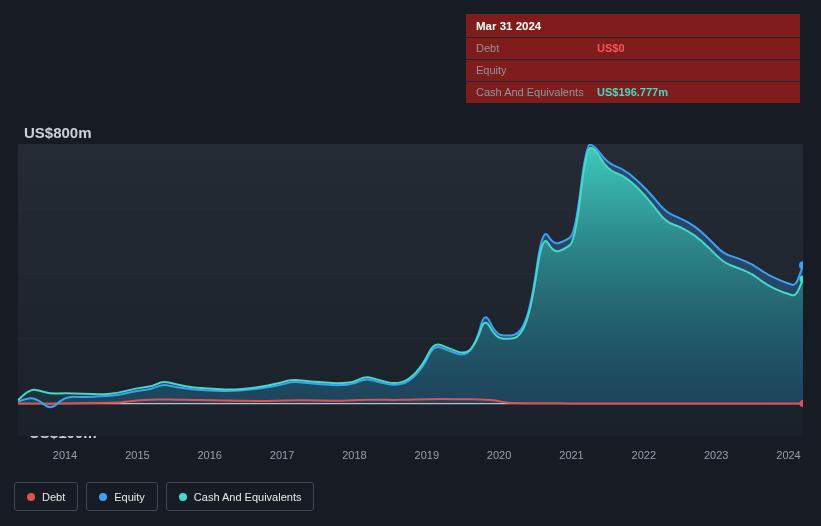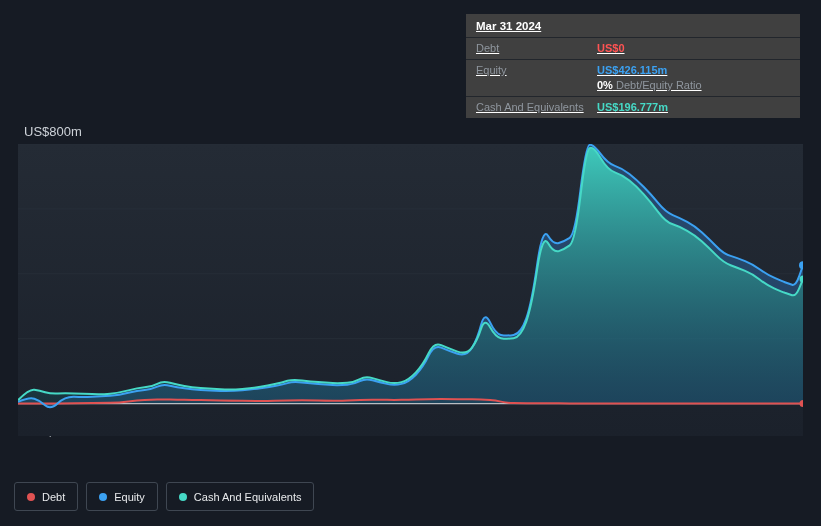--- a/index.html
+++ b/index.html
@@ -1,33 +1,33 @@
 <!DOCTYPE html>
 <html><head>
 <meta charset="utf-8">
 <style>
   html,body{margin:0;padding:0;background:#12161d;}
   body{font-family:"Liberation Sans", sans-serif;}
   .stage{position:relative;width:821px;height:526px;background:#161b24;overflow:hidden;}
 
   
-  .y-label{position:absolute;left:24px;color:#cdd2d8;font-size:13px;}
+  .y-label{position:absolute;left:24px;color:#cdd2d8;font-size:15px;font-weight:bold;}
   .y-800{top:124px;}
   .y-0{top:389px;}
   .y-neg{top:424px;}
 
   .plot{position:absolute;left:18px;top:144px;width:785px;height:292px;
         background:linear-gradient(180deg,#242b35 0%,#1b212b 100%);}
 
   .x-axis{position:absolute;left:18px;top:449px;width:785px;height:16px;}
   .x-tick{position:absolute;transform:translateX(-50%);color:#9aa1a9;font-size:11px;white-space:nowrap;}
 
   
-  .tooltip{position:absolute;left:466px;top:14px;width:334px;background:#404040;color:#fff;
-           box-sizing:border-box;text-decoration:underline;}
+  .tooltip{position:absolute;left:466px;top:14px;width:334px;background:#7f1d1d;color:#fff;
+           box-sizing:border-box;}
   .tt-header{padding:6px 10px 5px 10px;font-size:11.5px;font-weight:bold;color:#ffffff;}
   .tt-row{display:flex;border-top:1px solid #22262c;padding:3px 10px;align-items:flex-start;}
   .tt-label{width:121px;flex:0 0 121px;color:#8f969e;font-size:11px;line-height:15px;}
   .tt-value{font-size:11px;font-weight:bold;line-height:15px;}
   .tt-value-group{display:flex;flex-direction:column;}
   .tt-sub{font-size:11px;color:#8f969e;line-height:15px;}
   .tt-sub b{color:#ffffff;font-weight:bold;}
 
   
   .legend{position:absolute;left:14px;top:482px;display:flex;gap:8px;}
@@ -60,33 +60,42 @@
         <path d="M0.0,256.3Q10.9,245.0 16.3,245.8Q21.7,246.6 27.1,248.2Q32.6,249.8 39.8,249.5Q47.0,249.2 56.1,249.5Q65.1,249.8 74.2,250.1Q83.2,250.5 92.2,249.7Q101.3,248.8 110.3,246.4Q119.4,244.0 126.6,243.3Q133.8,242.7 139.3,239.8Q144.7,236.8 151.9,238.8Q159.2,240.7 166.4,242.0Q173.6,243.3 182.7,244.0Q191.7,244.6 202.6,245.3Q213.4,245.9 224.3,245.0Q235.1,244.0 242.4,242.8Q249.6,241.7 256.8,240.1Q264.1,238.5 269.5,236.8Q274.9,235.2 284.0,236.4Q293.0,237.5 300.3,238.1Q307.5,238.8 314.7,239.1Q322.0,239.4 329.2,238.8Q336.4,238.1 341.9,235.1Q347.3,232.0 354.5,234.1Q361.8,236.2 369.0,238.1Q376.2,240.1 383.5,238.1Q390.7,236.2 397.9,228.4Q405.2,220.6 410.6,209.3Q416.0,197.9 423.2,201.2Q430.5,204.4 439.5,207.6Q448.6,210.9 454.0,203.6Q459.4,196.3 463.0,184.9Q466.7,173.6 472.1,183.3Q477.5,193.0 482.9,194.2Q488.4,195.3 495.6,194.2Q502.8,193.0 508.3,177.6Q513.7,162.2 519.1,125.7Q524.5,89.2 530.0,99.0Q535.4,108.7 540.8,107.1Q546.2,105.4 551.7,101.4Q557.1,97.3 562.5,51.9Q567.9,6.5 571.6,4.1Q575.2,1.6 582.4,13.8Q589.7,26.0 596.9,28.4Q604.1,30.8 611.4,36.5Q618.6,42.2 625.8,50.3Q633.1,58.4 640.3,68.1Q647.5,77.9 654.8,80.3Q662.0,82.7 669.2,86.8Q676.5,90.8 683.7,97.3Q690.9,103.8 698.2,111.1Q705.4,118.4 712.6,121.2Q719.9,123.9 727.1,126.9Q734.4,129.8 741.6,135.5Q748.8,141.1 756.1,144.4Q763.3,147.6 766.9,148.8Q770.5,149.9 774.1,151.2Q777.8,152.5 781.4,143.8L785.0,135.1L785.0,259.6L0.0,259.6Z" fill="url(#gTeal)"></path>
         <line x1="0" x2="785" y1="259.6" y2="259.6" stroke="#b9bdc2" stroke-width="1.3"></line>
         <path d="M0.0,259.6Q10.9,259.6 16.3,259.6Q21.7,259.6 27.1,259.6Q32.6,259.6 39.8,259.4Q47.0,259.2 56.1,259.2Q65.1,259.2 74.2,259.1Q83.2,258.9 92.2,258.7Q101.3,258.6 110.3,257.4Q119.4,256.3 126.6,256.0Q133.8,255.7 139.3,255.5Q144.7,255.3 151.9,255.5Q159.2,255.7 166.4,255.8Q173.6,256.0 182.7,256.1Q191.7,256.3 202.6,256.5Q213.4,256.6 224.3,256.8Q235.1,257.0 242.4,257.0Q249.6,257.0 256.8,256.8Q264.1,256.6 269.5,256.5Q274.9,256.3 284.0,256.3Q293.0,256.3 300.3,256.5Q307.5,256.6 314.7,256.8Q322.0,257.0 329.2,256.6Q336.4,256.3 341.9,256.0Q347.3,255.7 354.5,255.7Q361.8,255.7 369.0,255.8Q376.2,256.0 383.5,255.8Q390.7,255.7 397.9,255.5Q405.2,255.3 410.6,255.2Q416.0,255.0 423.2,255.0Q430.5,255.0 439.5,255.2Q448.6,255.3 454.0,255.3Q459.4,255.3 463.0,255.5Q466.7,255.7 472.1,256.0Q477.5,256.3 482.9,257.6Q488.4,258.9 495.6,259.1Q502.8,259.2 508.3,259.2Q513.7,259.2 519.1,259.2Q524.5,259.2 530.0,259.2Q535.4,259.2 540.8,259.2Q546.2,259.2 551.7,259.4Q557.1,259.6 562.5,259.6Q567.9,259.6 571.6,259.6Q575.2,259.6 582.4,259.6Q589.7,259.6 596.9,259.6Q604.1,259.6 611.4,259.6Q618.6,259.6 625.8,259.6Q633.1,259.6 640.3,259.6Q647.5,259.6 654.8,259.6Q662.0,259.6 669.2,259.6Q676.5,259.6 683.7,259.6Q690.9,259.6 698.2,259.6Q705.4,259.6 712.6,259.6Q719.9,259.6 727.1,259.6Q734.4,259.6 741.6,259.6Q748.8,259.6 756.1,259.6Q763.3,259.6 766.9,259.6Q770.5,259.6 774.1,259.6Q777.8,259.6 781.4,259.6L785.0,259.6" fill="none" stroke="#e05252" stroke-width="2" stroke-linejoin="round"></path>
         <path d="M0.0,257.9Q10.9,253.1 16.3,254.7Q21.7,256.3 27.1,261.2Q32.6,266.0 39.8,259.2Q47.0,252.4 56.1,252.7Q65.1,253.1 74.2,252.7Q83.2,252.4 92.2,251.8Q101.3,251.1 110.3,248.8Q119.4,246.6 126.6,245.9Q133.8,245.3 139.3,242.7Q144.7,240.1 151.9,241.7Q159.2,243.3 166.4,244.3Q173.6,245.3 182.7,245.9Q191.7,246.6 202.6,246.9Q213.4,247.2 224.3,246.3Q235.1,245.3 242.4,244.3Q249.6,243.3 256.8,242.0Q264.1,240.7 269.5,239.1Q274.9,237.5 284.0,238.5Q293.0,239.4 300.3,240.1Q307.5,240.7 314.7,241.1Q322.0,241.4 329.2,240.7Q336.4,240.1 341.9,237.2Q347.3,234.2 354.5,236.2Q361.8,238.1 369.0,239.9Q376.2,241.7 383.5,239.9Q390.7,238.1 397.9,230.7Q405.2,223.2 410.6,211.9Q416.0,200.5 423.2,203.6Q430.5,206.7 439.5,209.8Q448.6,212.8 454.0,203.8Q459.4,194.7 463.0,180.9Q466.7,167.1 472.1,178.4Q477.5,189.8 482.9,190.9Q488.4,192.1 495.6,190.9Q502.8,189.8 508.3,174.4Q513.7,159.0 519.1,120.9Q524.5,82.7 530.0,91.7Q535.4,100.6 540.8,99.0Q546.2,97.3 551.7,93.8Q557.1,90.2 562.5,45.9Q567.9,1.6 571.6,0.8Q575.2,0.0 582.4,9.7Q589.7,19.5 596.9,21.9Q604.1,24.3 611.4,30.0Q618.6,35.7 625.8,43.0Q633.1,50.3 640.3,59.2Q647.5,68.1 654.8,71.1Q662.0,74.0 669.2,77.9Q676.5,81.8 683.7,88.2Q690.9,94.7 698.2,102.2Q705.4,109.7 712.6,111.9Q719.9,114.2 727.1,117.1Q734.4,120.0 741.6,125.2Q748.8,130.4 756.1,133.7Q763.3,136.9 766.9,138.2Q770.5,139.5 774.1,140.8Q777.8,142.1 781.4,131.7L785.0,121.3" fill="none" stroke="#3ba1f2" stroke-width="2" stroke-linejoin="round"></path>
         <path d="M0.0,256.3Q10.9,245.0 16.3,245.8Q21.7,246.6 27.1,248.2Q32.6,249.8 39.8,249.5Q47.0,249.2 56.1,249.5Q65.1,249.8 74.2,250.1Q83.2,250.5 92.2,249.7Q101.3,248.8 110.3,246.4Q119.4,244.0 126.6,243.3Q133.8,242.7 139.3,239.8Q144.7,236.8 151.9,238.8Q159.2,240.7 166.4,242.0Q173.6,243.3 182.7,244.0Q191.7,244.6 202.6,245.3Q213.4,245.9 224.3,245.0Q235.1,244.0 242.4,242.8Q249.6,241.7 256.8,240.1Q264.1,238.5 269.5,236.8Q274.9,235.2 284.0,236.4Q293.0,237.5 300.3,238.1Q307.5,238.8 314.7,239.1Q322.0,239.4 329.2,238.8Q336.4,238.1 341.9,235.1Q347.3,232.0 354.5,234.1Q361.8,236.2 369.0,238.1Q376.2,240.1 383.5,238.1Q390.7,236.2 397.9,228.4Q405.2,220.6 410.6,209.3Q416.0,197.9 423.2,201.2Q430.5,204.4 439.5,207.6Q448.6,210.9 454.0,203.6Q459.4,196.3 463.0,184.9Q466.7,173.6 472.1,183.3Q477.5,193.0 482.9,194.2Q488.4,195.3 495.6,194.2Q502.8,193.0 508.3,177.6Q513.7,162.2 519.1,125.7Q524.5,89.2 530.0,99.0Q535.4,108.7 540.8,107.1Q546.2,105.4 551.7,101.4Q557.1,97.3 562.5,51.9Q567.9,6.5 571.6,4.1Q575.2,1.6 582.4,13.8Q589.7,26.0 596.9,28.4Q604.1,30.8 611.4,36.5Q618.6,42.2 625.8,50.3Q633.1,58.4 640.3,68.1Q647.5,77.9 654.8,80.3Q662.0,82.7 669.2,86.8Q676.5,90.8 683.7,97.3Q690.9,103.8 698.2,111.1Q705.4,118.4 712.6,121.2Q719.9,123.9 727.1,126.9Q734.4,129.8 741.6,135.5Q748.8,141.1 756.1,144.4Q763.3,147.6 766.9,148.8Q770.5,149.9 774.1,151.2Q777.8,152.5 781.4,143.8L785.0,135.1" fill="none" stroke="#46d9c6" stroke-width="2" stroke-linejoin="round"></path>
         <circle cx="785.0" cy="135.1" r="3.5" fill="#46d9c6"></circle>
         <circle cx="785.0" cy="121.3" r="4" fill="#3ba1f2"></circle>
         <circle cx="785.0" cy="259.6" r="3.5" fill="#e05252"></circle>
       </svg></div>
 
+  <div class="x-axis">
+      <span class="x-tick" style="left: 47px;">2014</span>
+      <span class="x-tick" style="left: 119.4px;">2015</span>
+      <span class="x-tick" style="left: 191.7px;">2016</span>
+      <span class="x-tick" style="left: 264.1px;">2017</span>
+      <span class="x-tick" style="left: 336.4px;">2018</span>
+      <span class="x-tick" style="left: 408.8px;">2019</span>
+      <span class="x-tick" style="left: 481.1px;">2020</span>
+      <span class="x-tick" style="left: 553.5px;">2021</span>
+      <span class="x-tick" style="left: 625.8px;">2022</span>
+      <span class="x-tick" style="left: 698.2px;">2023</span>
+      <span class="x-tick" style="left: 770.5px;">2024</span>
+    </div>
 
   <div class="tooltip">
     <div class="tt-header">Mar 31 2024</div>
     <div class="tt-row">
       <span class="tt-label">Debt</span>
       <span class="tt-value" style="color: rgb(255, 83, 83);">US$0</span>
     </div>
     <div class="tt-row">
       <span class="tt-label">Equity</span>
-      <span class="tt-value-group">
-        <span class="tt-value" style="color: rgb(59, 161, 242);">US$426.115m</span>
-        <span class="tt-sub"><b>0%</b><span> Debt/Equity Ratio</span></span>
-      </span>
     </div>
     <div class="tt-row">
       <span class="tt-label">Cash And Equivalents</span>
       <span class="tt-value" style="color: rgb(70, 217, 198);">US$196.777m</span>
     </div>
   </div>
 
   <div class="legend">
     <div class="legend-item">
       <span class="dot" style="background: rgb(224, 82, 82);"></span>

